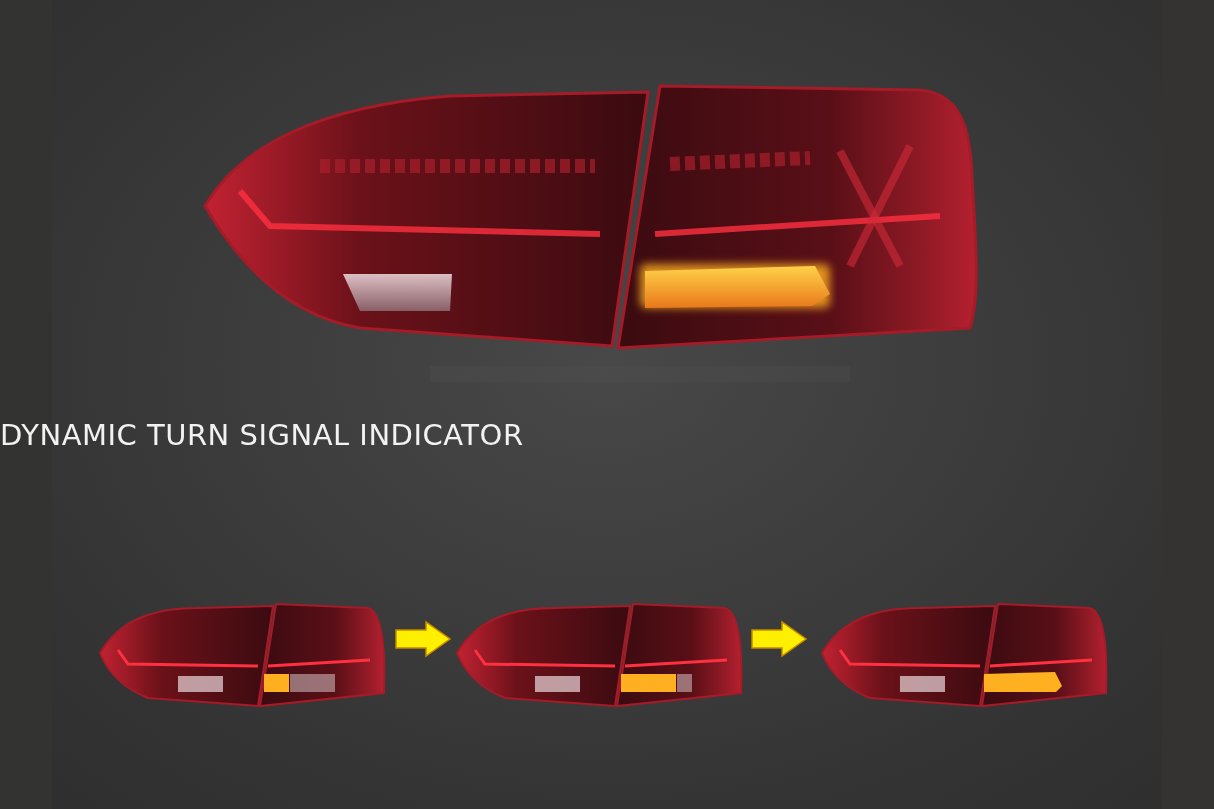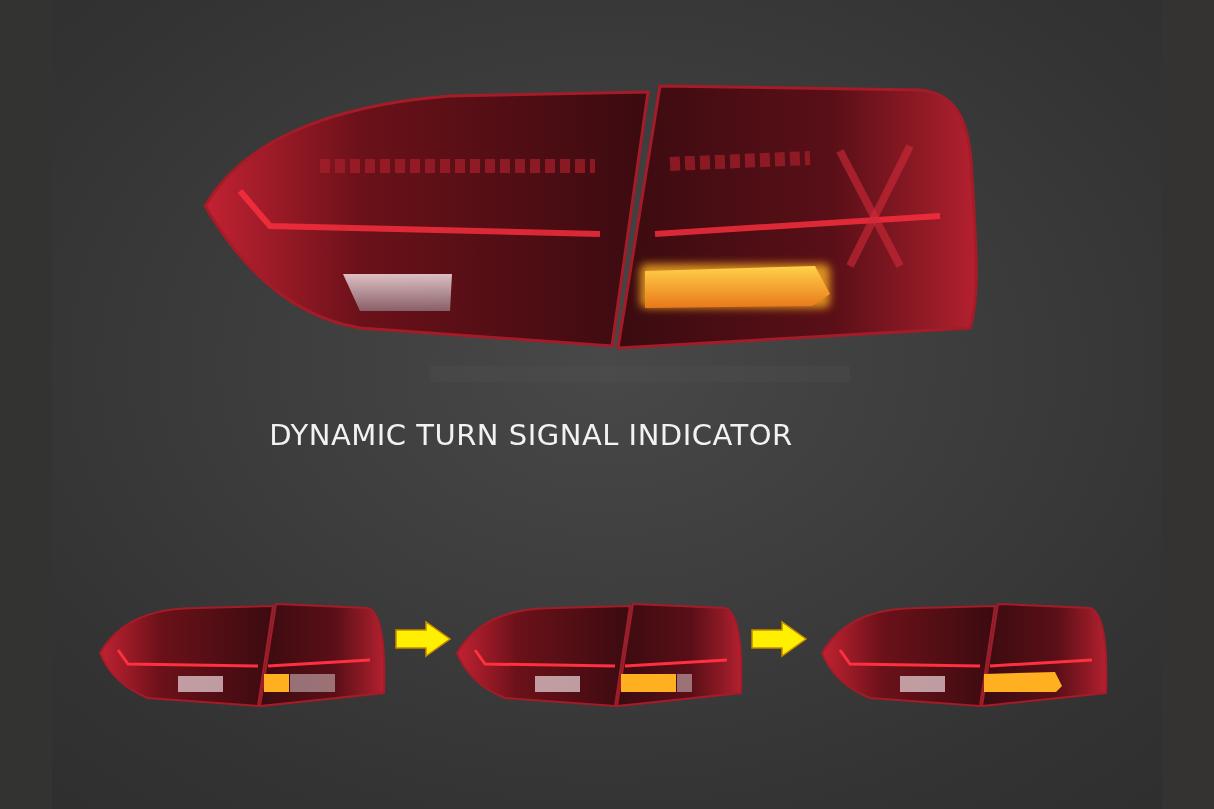--- a/index.html
+++ b/index.html
@@ -2,22 +2,22 @@
 <html><head>
 <meta charset="utf-8">
 <style>
   html,body{margin:0;padding:0;}
   body{width:1214px;height:809px;overflow:hidden;background:#333333;font-family:"DejaVu Sans","Liberation Sans",sans-serif;}
   .canvas{position:relative;width:1214px;height:809px;
     background:radial-gradient(ellipse at 50% 45%, #484848 0%, #3d3d3d 40%, #333333 75%, #2e2e2e 100%);}
   .strip-left{position:absolute;left:0;top:0;width:52px;height:809px;background:#333332;}
   .strip-right{position:absolute;right:0;top:0;width:52px;height:809px;background:#343332;}
   .hero{position:absolute;left:200px;top:66px;width:800px;height:330px;}
-  .caption{position:absolute;left:0;width:998px;top:418px;text-align:center;color:#f2f2f2;
-    font-size:29px;letter-spacing:0.5px;font-weight:normal;padding-left:32px;}
+  .caption{position:absolute;left:0;width:998px;top:418px;text-align:left;color:#f2f2f2;
+    font-size:29px;letter-spacing:0.5px;font-weight:normal;}
   .thumb{position:absolute;top:598px;width:290px;height:115px;}
   .arrow{position:absolute;top:620px;width:60px;height:38px;}
 </style>
 </head>
 <body>
 
 <div class="canvas">
   <div class="strip-left"></div>
   <div class="strip-right"></div>
 

